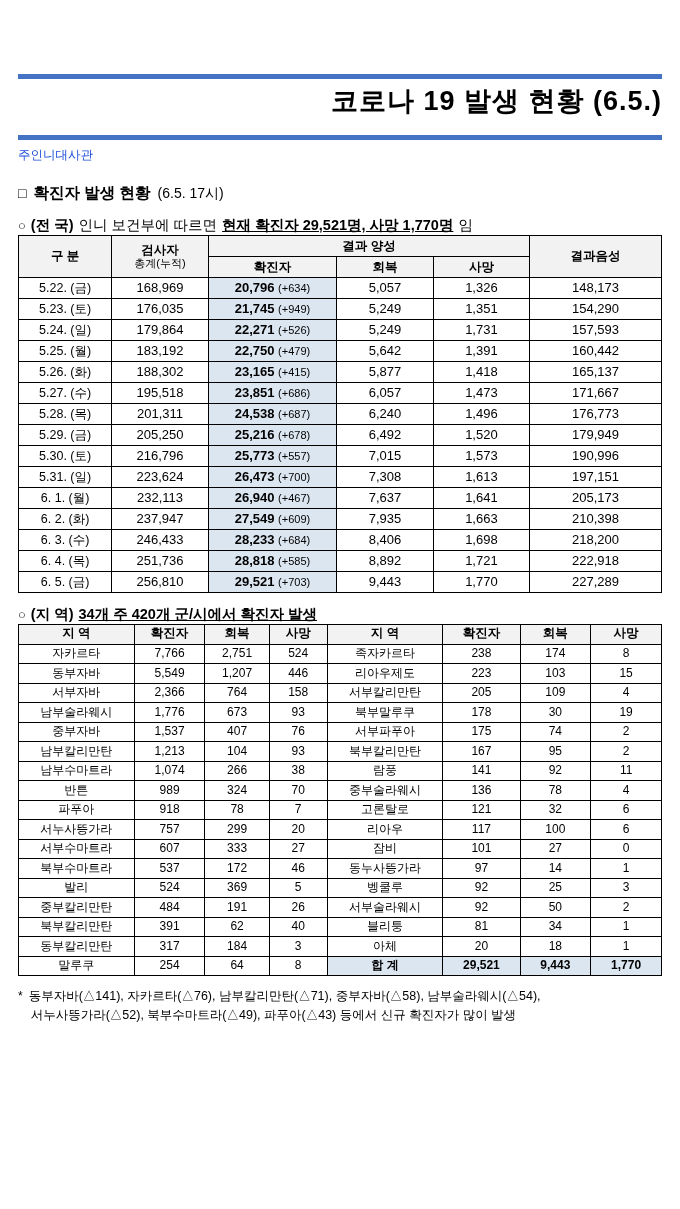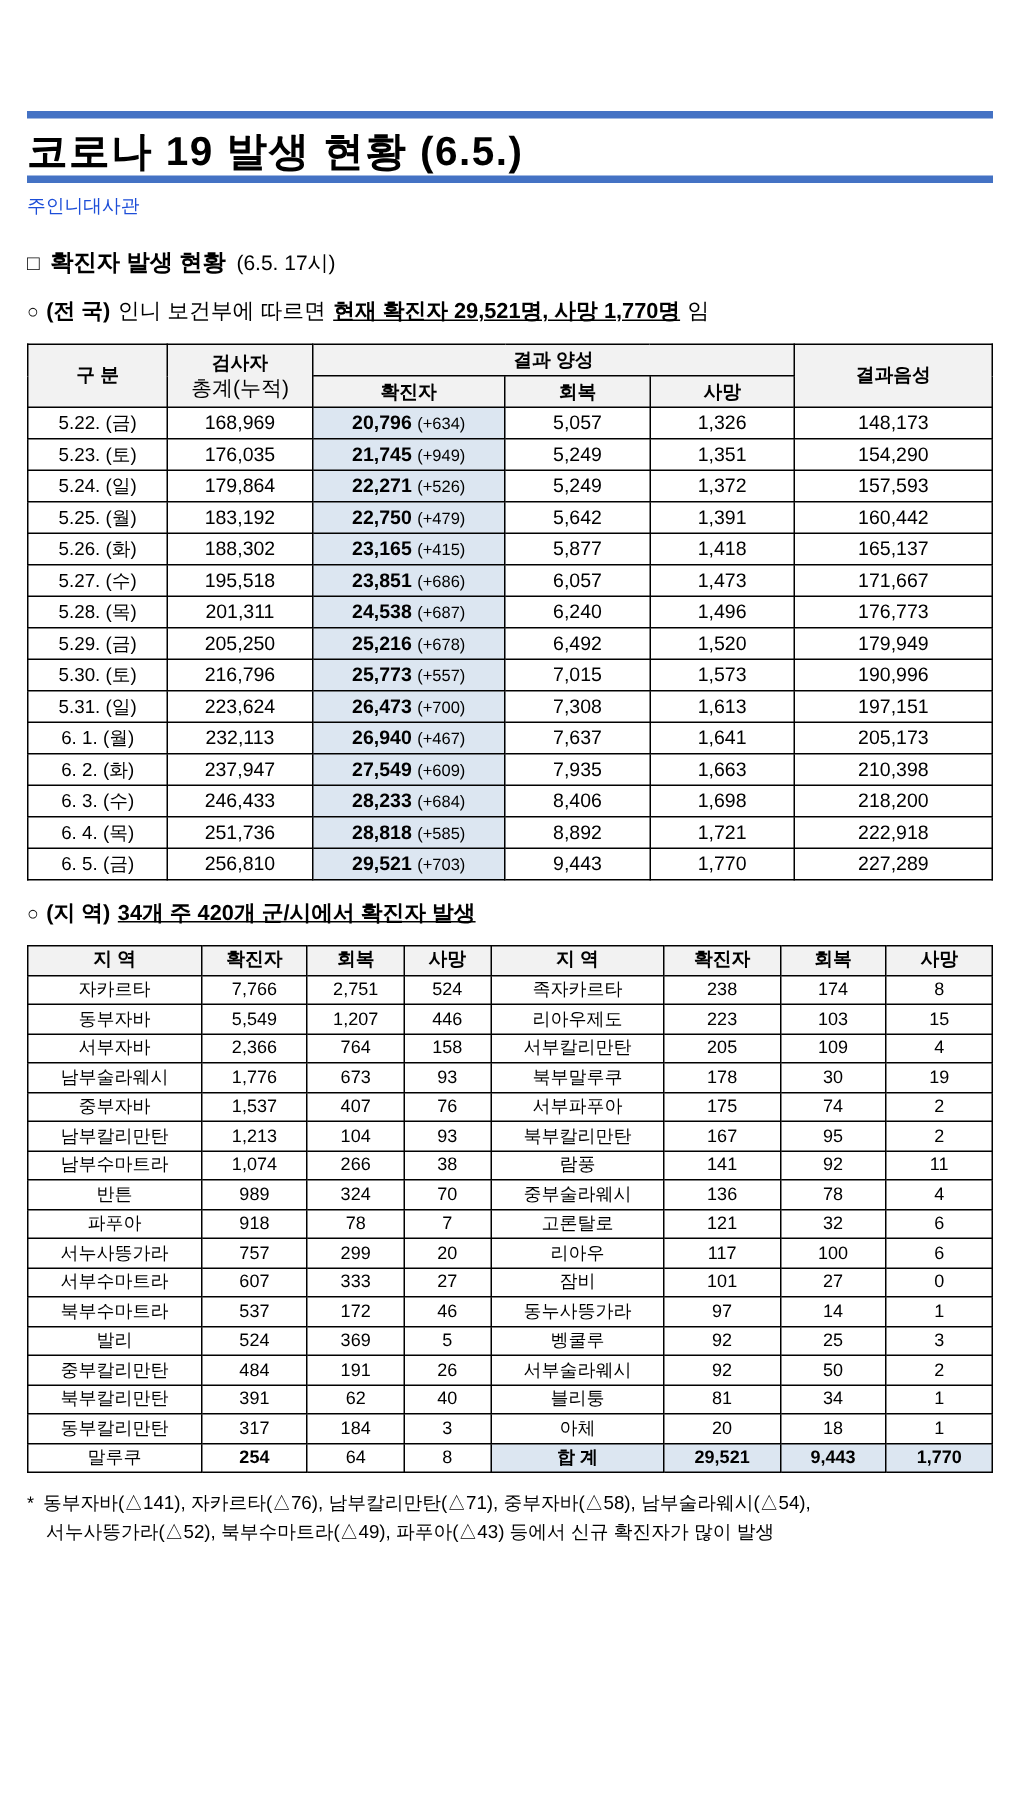--- a/index.html
+++ b/index.html
@@ -23,22 +23,22 @@
   }
 
   
   .title-rule {
     height: 5px;
     background: #4472c4;
     margin: 0 auto;
   }
   .title-rule.top { margin-top: 74px; }
   .title-wrap {
-    text-align: left;
-    padding: 7px 0 0 0;
+    text-align: right;
+    padding: 7px 0 18px 0;
   }
   .doc-title {
     font-size: 27px;
     font-weight: bold;
     letter-spacing: 1px;
     line-height: 1.15;
   }
   .org-line {
     font-size: 12.5px;
     color: #1d4ed8;
@@ -71,21 +71,21 @@
   .bullet-line .paren { font-weight: bold; }
   .bullet-line .u { text-decoration: underline; font-weight: bold; }
   .bullet-line .plain { }
 
   
   table {
     border-collapse: collapse;
     width: 100%;
     font-size: 12.5px;
   }
-  .tbl-wrap { margin-top: 12px; }
+  .tbl-wrap { margin-top: 0; }
 
   table.main th, table.main td {
     border: 1px solid #000;
     text-align: center;
     padding: 2px 3px;
     height: 21px;
     line-height: 1.15;
   }
   table.main thead th {
     background: #f2f2f2;
@@ -170,21 +170,21 @@
         <col style="width:20%">
         <col style="width:15%">
         <col style="width:15%">
         <col style="width:20.5%">
       </colgroup>
       <thead>
         <tr>
           <th rowspan="2">구  분</th>
           <th rowspan="2">
             <div>검사자</div>
-            <div style="font-size:14px;font-weight:normal">총계(누적)</div>
+            <div style="font-size:11px;font-weight:normal">총계(누적)</div>
           </th>
           <th colspan="3">결과 양성</th>
           <th rowspan="2">결과음성</th>
         </tr>
         <tr>
           <th>확진자</th>
           <th>회복</th>
           <th>사망</th>
         </tr>
       </thead>
@@ -203,21 +203,21 @@
             <td class="daily"><span>21,745</span> <span class="delta">(+949)</span></td>
             <td class="num">5,249</td>
             <td class="num">1,351</td>
             <td class="num">154,290</td>
           </tr>
           <tr>
             <td class="label">5.24. (일)</td>
             <td class="num">179,864</td>
             <td class="daily"><span>22,271</span> <span class="delta">(+526)</span></td>
             <td class="num">5,249</td>
-            <td class="num">1,372</td>
+            <td class="num">1,731</td>
             <td class="num">157,593</td>
           </tr>
           <tr>
             <td class="label">5.25. (월)</td>
             <td class="num">183,192</td>
             <td class="daily"><span>22,750</span> <span class="delta">(+479)</span></td>
             <td class="num">5,642</td>
             <td class="num">1,391</td>
             <td class="num">160,442</td>
           </tr>
@@ -499,21 +499,21 @@
             <td>317</td>
             <td>184</td>
             <td>3</td>
             <td class="name">아체</td>
             <td>20</td>
             <td>18</td>
             <td>1</td>
           </tr>
           <tr class="total">
             <td class="name" style="background: rgb(255, 255, 255); font-weight: normal;">말루쿠</td>
-            <td style="background: rgb(255, 255, 255); font-weight: bold;">254</td>
+            <td style="background: rgb(255, 255, 255); font-weight: normal;">254</td>
             <td style="background: rgb(255, 255, 255); font-weight: normal;">64</td>
             <td style="background: rgb(255, 255, 255); font-weight: normal;">8</td>
             <td class="name">합  계</td>
             <td>29,521</td>
             <td>9,443</td>
             <td>1,770</td>
           </tr>
         </tbody>
     </table>
   </div>

